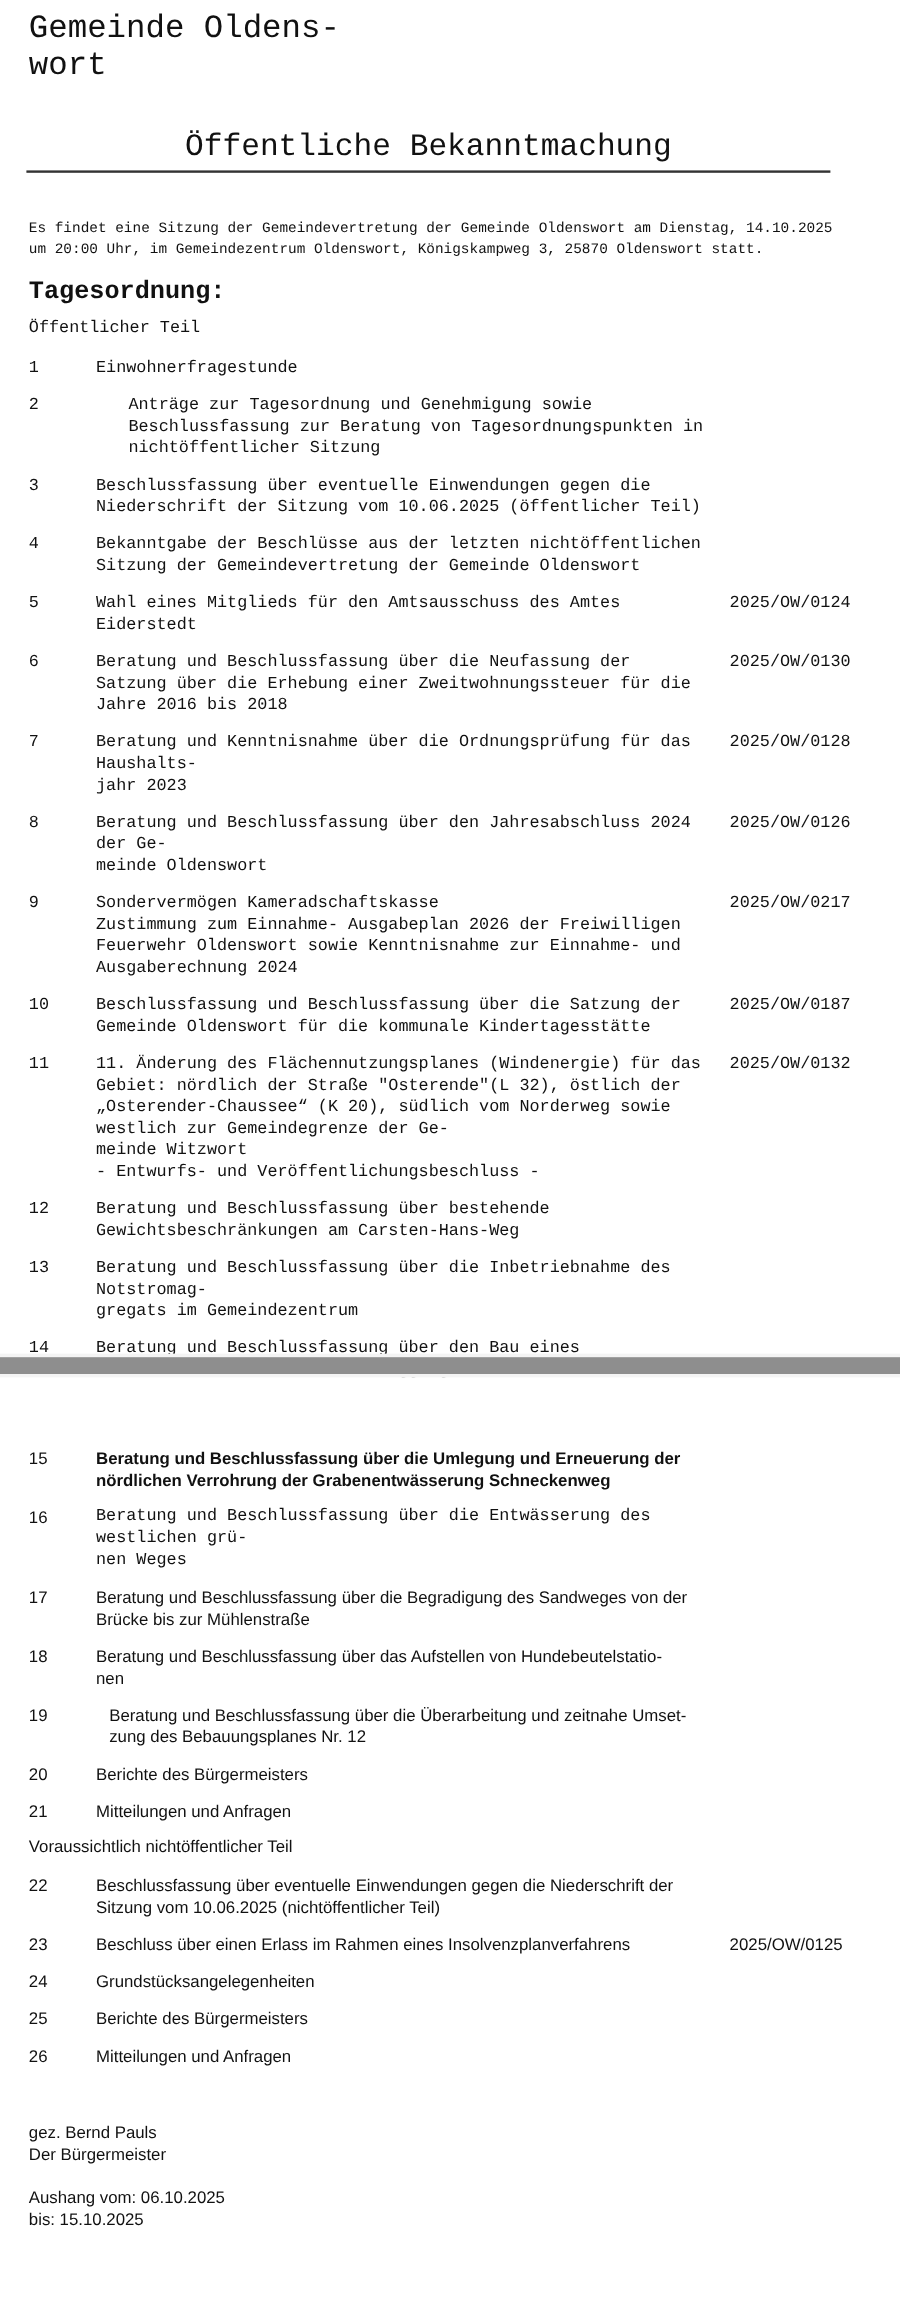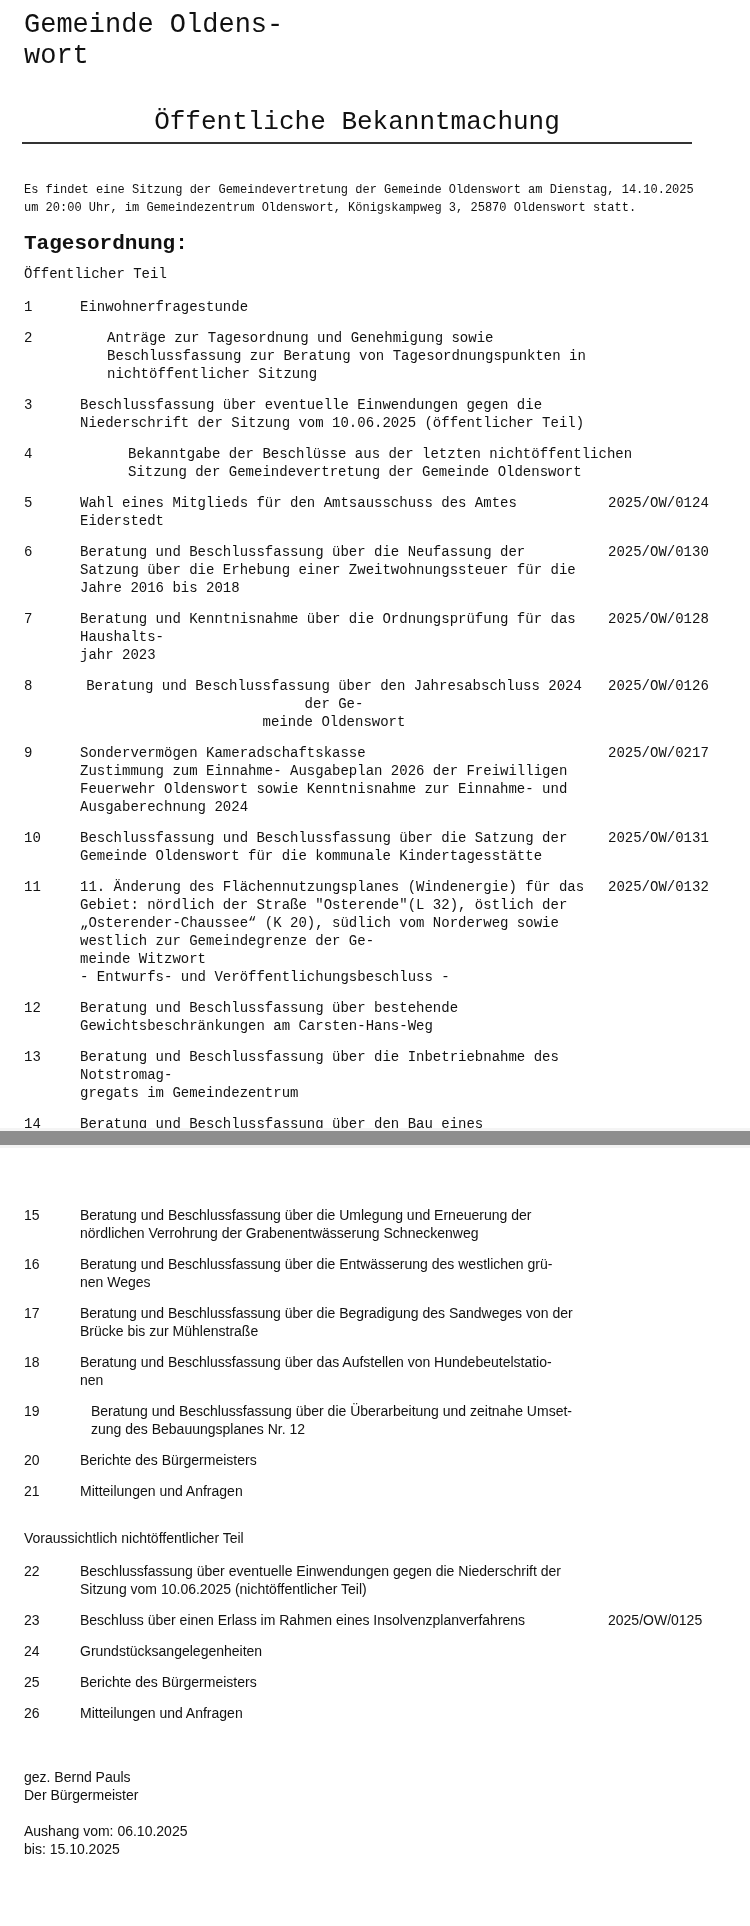--- a/index.html
+++ b/index.html
@@ -47,55 +47,55 @@
         <div class="text" style="white-space: pre-line; margin-left: 27px;">Anträge zur Tagesordnung und Genehmigung sowie Beschlussfassung zur Beratung von Tagesordnungspunkten in nichtöffentlicher Sitzung</div>
         <div class="ref"></div>
       </div>
       <div class="item">
         <div class="num">3</div>
         <div class="text" style="white-space: pre-line;">Beschlussfassung über eventuelle Einwendungen gegen die Niederschrift der Sitzung vom 10.06.2025 (öffentlicher Teil)</div>
         <div class="ref"></div>
       </div>
       <div class="item">
         <div class="num">4</div>
-        <div class="text" style="white-space: pre-line; margin-left: 48px;">Bekanntgabe der Beschlüsse aus der letzten nichtöffentlichen Sitzung der Gemeindevertretung der Gemeinde Oldenswort</div>
+        <div class="text" style="white-space: pre-line;">Bekanntgabe der Beschlüsse aus der letzten nichtöffentlichen Sitzung der Gemeindevertretung der Gemeinde Oldenswort</div>
         <div class="ref"></div>
       </div>
       <div class="item">
         <div class="num">5</div>
         <div class="text" style="white-space: pre-line;">Wahl eines Mitglieds für den Amtsausschuss des Amtes Eiderstedt</div>
         <div class="ref">2025/OW/0124</div>
       </div>
       <div class="item">
         <div class="num">6</div>
         <div class="text" style="white-space: pre-line;">Beratung und Beschlussfassung über die Neufassung der Satzung über die Erhebung einer Zweitwohnungssteuer für die Jahre 2016 bis 2018</div>
         <div class="ref">2025/OW/0130</div>
       </div>
       <div class="item">
         <div class="num">7</div>
         <div class="text" style="white-space: pre-line;">Beratung und Kenntnisnahme über die Ordnungsprüfung für das Haushalts-
 jahr 2023</div>
         <div class="ref">2025/OW/0128</div>
       </div>
       <div class="item">
         <div class="num">8</div>
-        <div class="text" style="white-space: pre-line; text-align: center;">Beratung und Beschlussfassung über den Jahresabschluss 2024 der Ge-
+        <div class="text" style="white-space: pre-line;">Beratung und Beschlussfassung über den Jahresabschluss 2024 der Ge-
 meinde Oldenswort</div>
         <div class="ref">2025/OW/0126</div>
       </div>
       <div class="item">
         <div class="num">9</div>
         <div class="text" style="white-space: pre-line;">Sondervermögen Kameradschaftskasse
 Zustimmung zum Einnahme- Ausgabeplan 2026 der Freiwilligen Feuerwehr Oldenswort sowie Kenntnisnahme zur Einnahme- und Ausgaberechnung 2024</div>
         <div class="ref">2025/OW/0217</div>
       </div>
       <div class="item">
         <div class="num">10</div>
         <div class="text" style="white-space: pre-line;">Beschlussfassung und Beschlussfassung über die Satzung der Gemeinde Oldenswort für die kommunale Kindertagesstätte</div>
-        <div class="ref">2025/OW/0131</div>
+        <div class="ref">2025/OW/0187</div>
       </div>
       <div class="item">
         <div class="num">11</div>
         <div class="text" style="white-space: pre-line;">11. Änderung des Flächennutzungsplanes (Windenergie) für das Gebiet: nördlich der Straße "Osterende"(L 32), östlich der „Osterender-Chaussee“ (K 20), südlich vom Norderweg sowie westlich zur Gemeindegrenze der Ge-
 meinde Witzwort
 - Entwurfs- und Veröffentlichungsbeschluss -</div>
         <div class="ref">2025/OW/0132</div>
       </div>
       <div class="item">
         <div class="num">12</div>
@@ -117,26 +117,26 @@
 </div>
 
 <div class="sep">
     <div class="bar"></div>
   </div>
 
 <div class="page page2">
   <div class="list" style="top:58px" id="list2">
       <div class="item">
         <div class="num">15</div>
-        <div class="text" style="white-space: pre-line;">Beratung und Beschlussfassung über die Umlegung und Erneuerung der nördlichen Verrohrung der Grabenentwässerung Schneckenweg</div>
+        <div class="text" style="white-space: pre-line; font-weight: bold;">Beratung und Beschlussfassung über die Umlegung und Erneuerung der nördlichen Verrohrung der Grabenentwässerung Schneckenweg</div>
         <div class="ref"></div>
       </div>
       <div class="item">
         <div class="num">16</div>
-        <div class="text" style="white-space: pre-line;">Beratung und Beschlussfassung über die Entwässerung des westlichen grü-
+        <div class="text" style="white-space: pre-line; font-family: Liberation Mono, monospace;">Beratung und Beschlussfassung über die Entwässerung des westlichen grü-
 nen Weges</div>
         <div class="ref"></div>
       </div>
       <div class="item">
         <div class="num">17</div>
         <div class="text" style="white-space: pre-line;">Beratung und Beschlussfassung über die Begradigung des Sandweges von der Brücke bis zur Mühlenstraße</div>
         <div class="ref"></div>
       </div>
       <div class="item">
         <div class="num">18</div>

